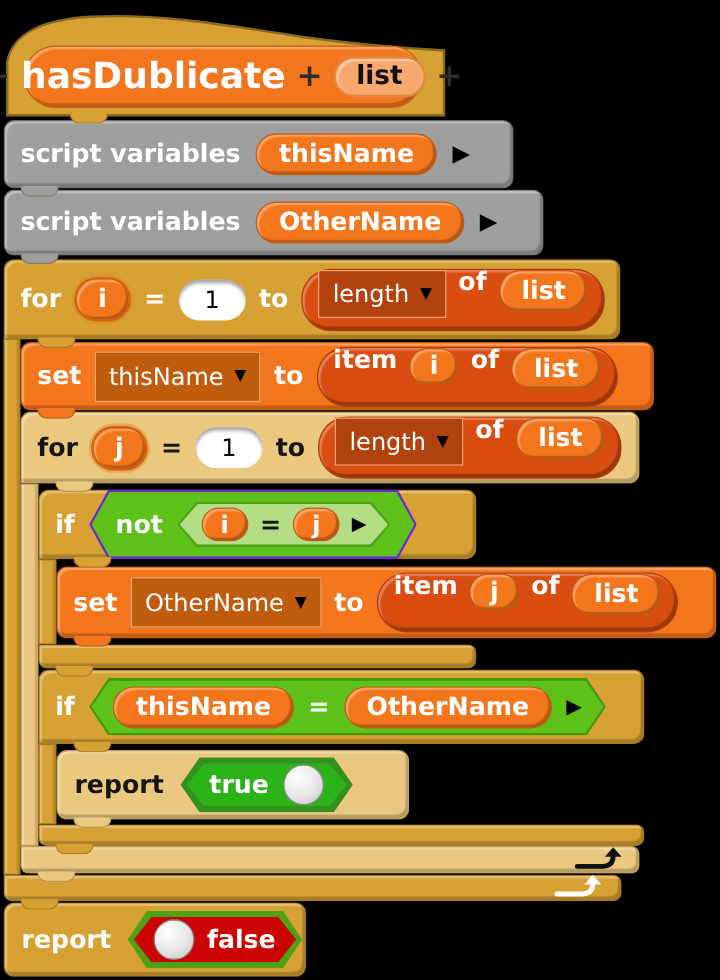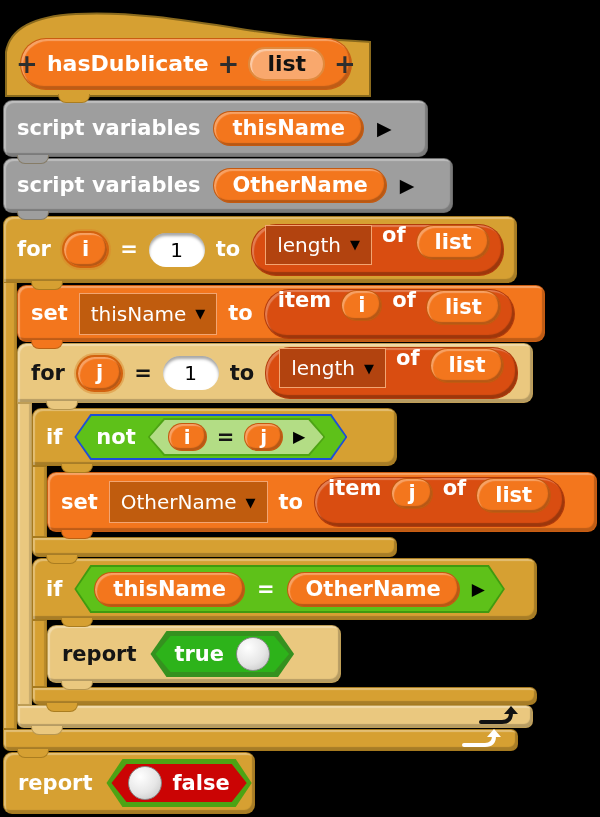--- a/index.html
+++ b/index.html
@@ -49,21 +49,21 @@
 </head>
 <body>
 
 <div class="canvas">
 
   <svg class="blk" style="left:2px;top:6px;" width="372" height="92">
     <path d="M4,90 L4,46 C8,22 34,10 74,8 C128,5 182,14 252,25 C310,33 350,35 368,36 L368,90 Z" fill="#d6a032" stroke="#8a6a1d" stroke-width="2"></path>
   </svg>
   <div class="blk orange bevel" style="left:20px;top:38px;width:332px;height:52px;border-radius:26px;padding:0 16px;gap:9px;justify-content:center;">
     <span class="lab" style="color:#2e2e2e;font-size:26px;">+</span>
-    <span class="lab" style="font-size:22px;">hasDublicate</span>
+    <span class="lab" style="font-size:30px;">hasDublicate</span>
     <span class="lab" style="color:#2e2e2e;font-size:26px;">+</span>
     <span class="oval param-oval">list</span>
     <span class="lab" style="color:#2e2e2e;font-size:26px;">+</span>
   </div>
 
   <div class="blk gray bevel cap" style="left:3px;top:100px;width:425px;height:57px;padding-left:13px;gap:13px;">
     <span class="lab">script variables</span>
     <span class="oval var-oval">thisName</span>
     <span class="tri">▶</span>
   </div>
@@ -119,21 +119,21 @@
         <span class="caret">▼</span>
       </span>
       <span class="lab">of</span>
       <span class="oval var-oval">list</span>
     </span>
   </div>
 
   <div class="wall gold" style="left:32px;top:466px;width:15px;height:71px;"></div>
   <div class="blk gold bevel hdr" style="left:32px;top:408px;width:365px;height:58px;padding-left:13px;gap:12px;">
     <span class="lab">if</span>
-    <span class="hex" style="height:46px;background:#1d4ed8;">
+    <span class="hex" style="height:58px;background:#6d28d9;">
       <span class="hex-fill" style="background:#5ec119;"></span>
       <span class="hex-content" style="gap:12px;padding:0 22px;">
         <span class="lab">not</span>
         <span class="hex" style="height:38px;background:#4da314;">
           <span class="hex-fill" style="background:#b3dd85;"></span>
           <span class="hex-content" style="gap:10px;padding:0 20px;">
             <span class="oval var-oval" style="padding:3px 15px;font-size:20px;">i</span>
             <span class="lab dk">=</span>
             <span class="oval var-oval" style="padding:3px 15px;font-size:20px;">j</span>
             <span class="tri" style="font-size:16px;">▶</span>

